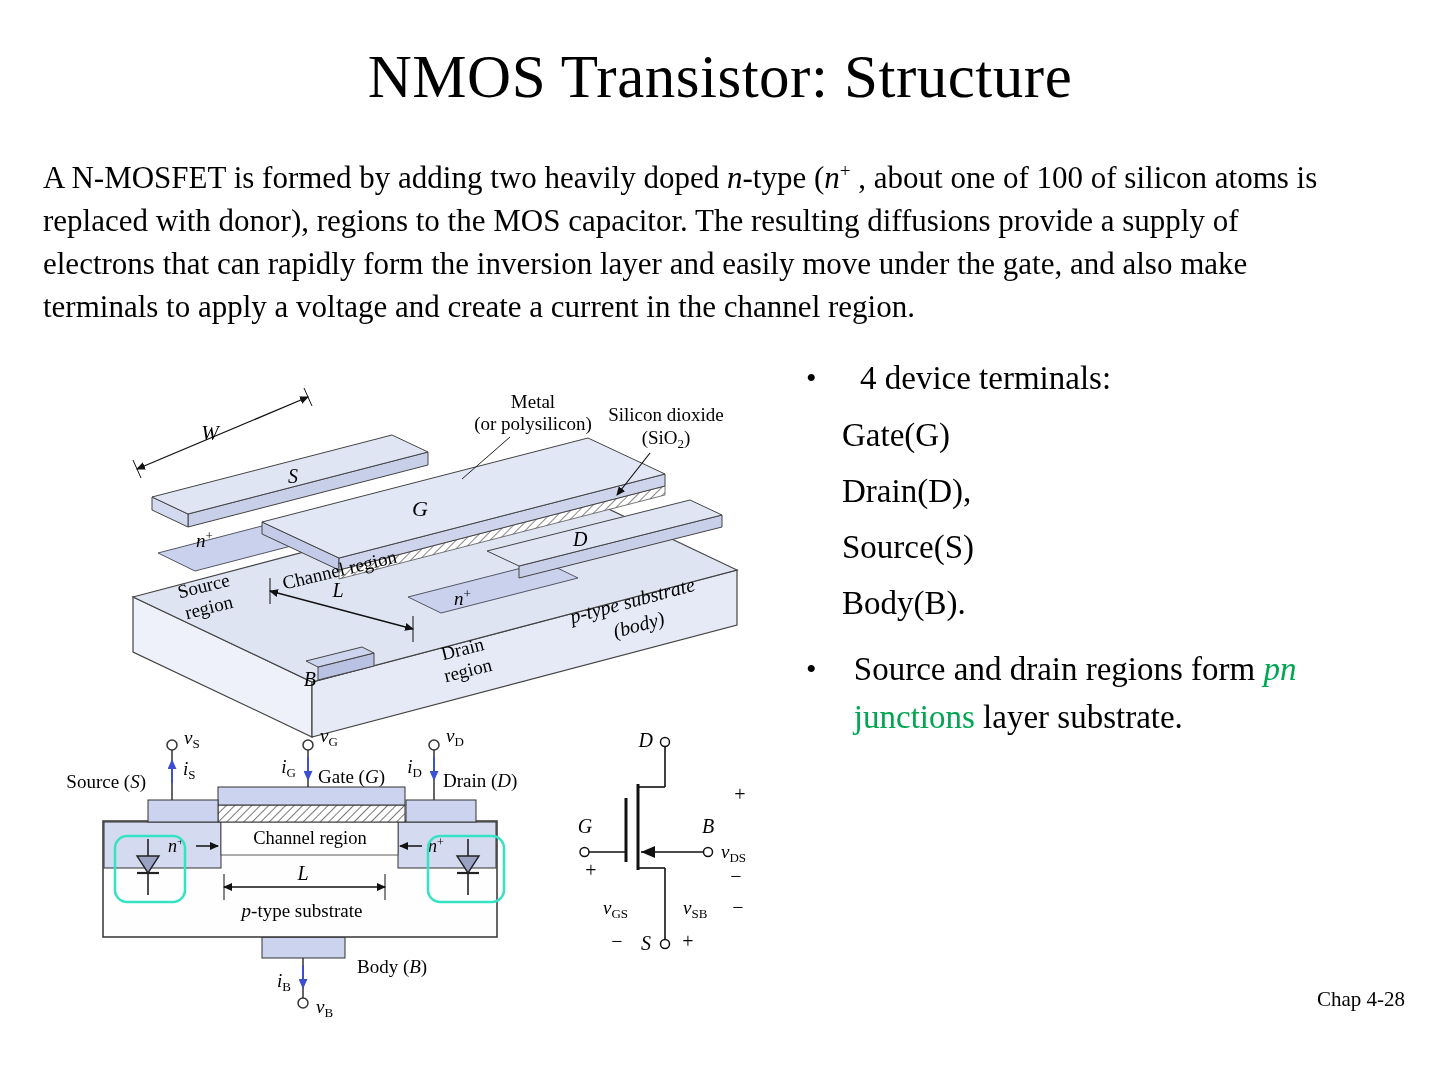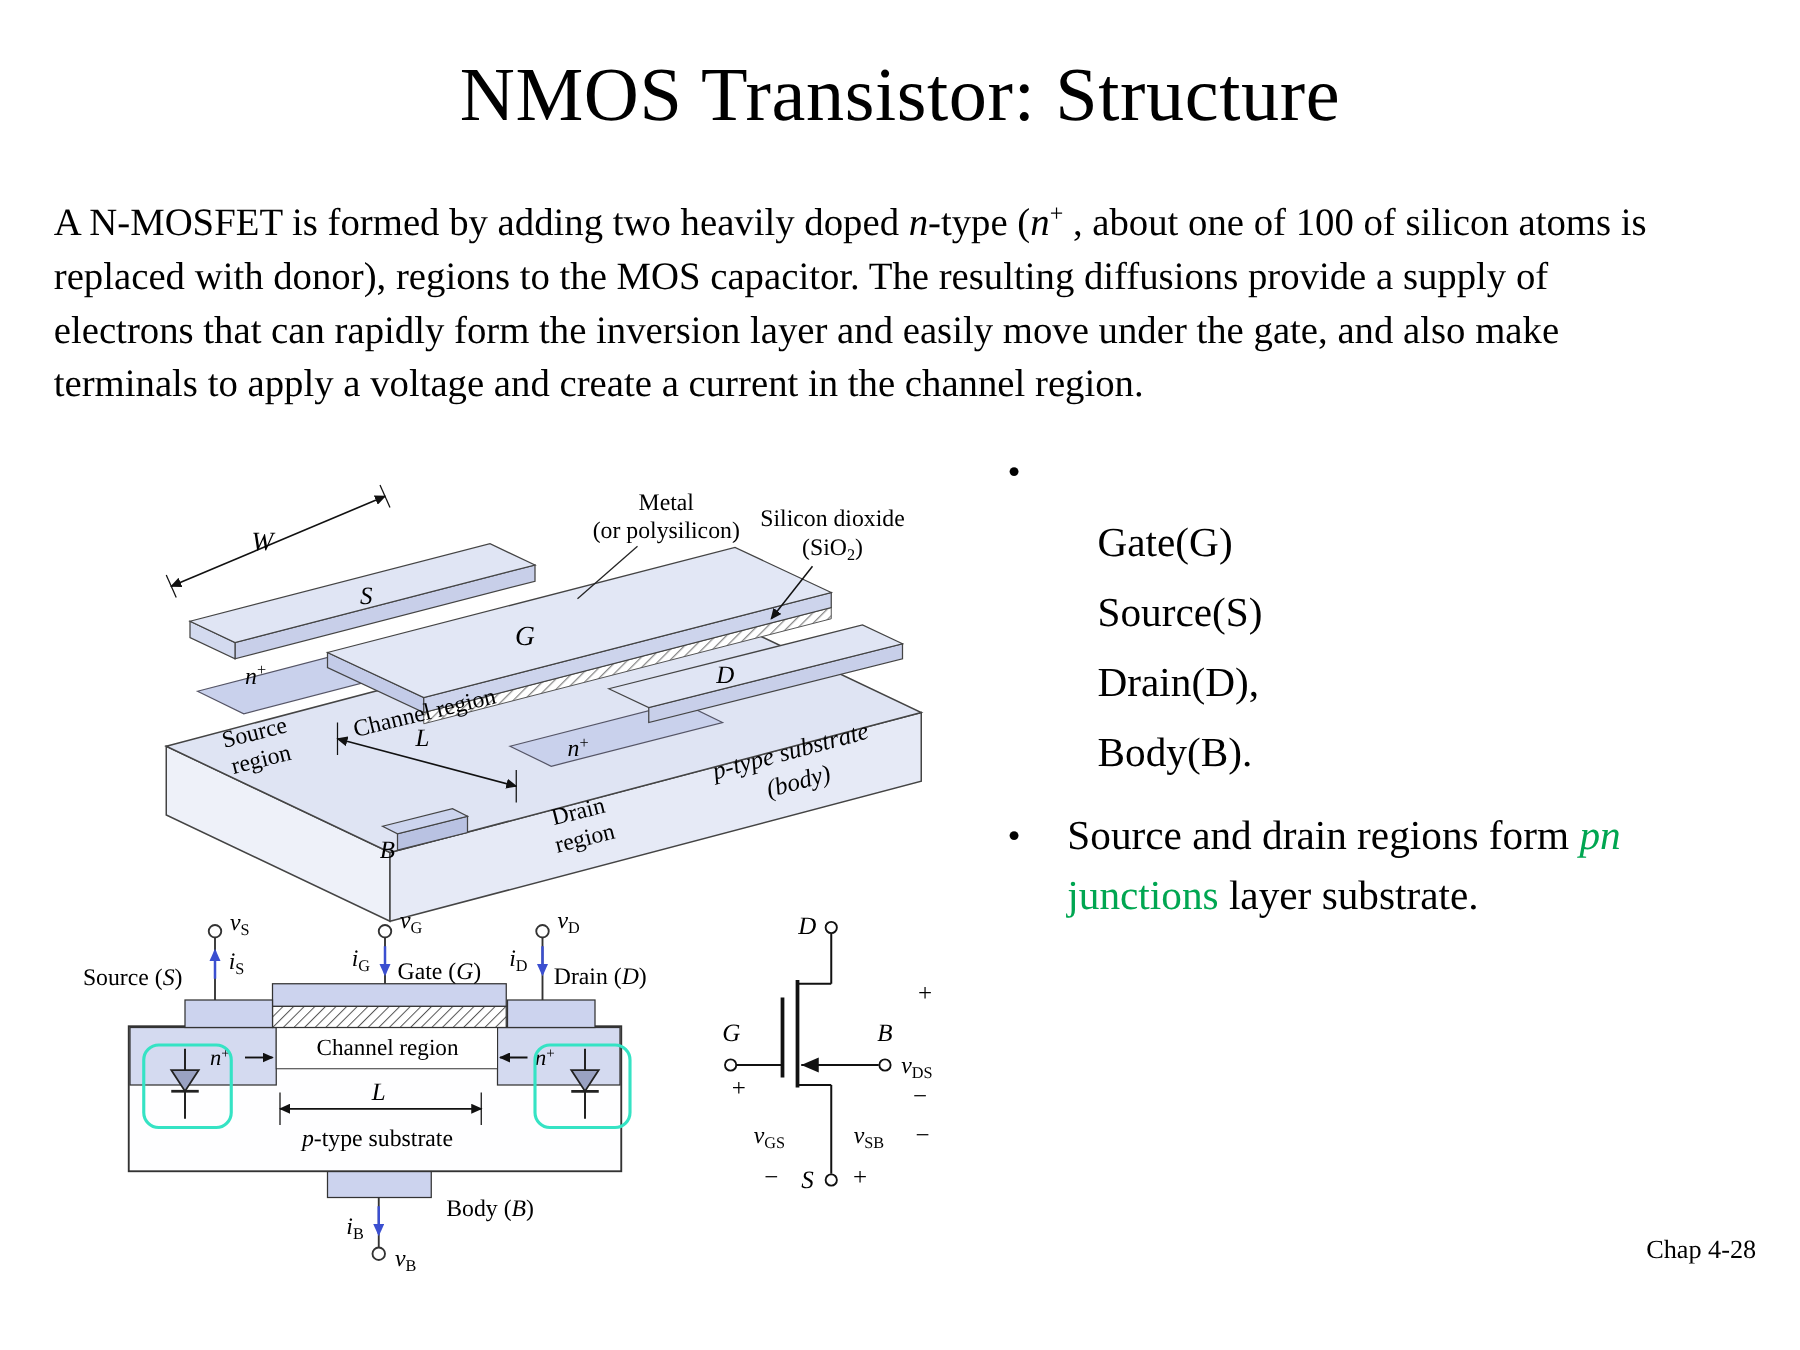--- a/index.html
+++ b/index.html
@@ -6,21 +6,21 @@
   html,body{background:#fff}
   .slide{position:relative;width:1440px;height:1028px;background:#ffffff;
          font-family:"Liberation Serif",serif;color:#000;overflow:hidden}
   .title{position:absolute;top:42px;left:0;width:100%;text-align:center;
          font-size:61px;font-weight:400;letter-spacing:0.5px}
   .intro{position:absolute;top:156px;left:43px;width:1300px;font-size:31px;line-height:43px}
   .intro sup{font-size:62%;line-height:0}
   .bullets{position:absolute;left:806px;top:357px;width:610px;font-size:33px}
   .brow{display:flex;line-height:42px;margin-bottom:8px}
   .bmark{width:22px;margin-right:32px;font-size:30px}
-  .bsub{margin-left:72px}
+  .bsub{margin-left:36px}
   .bsub div{line-height:56px}
   .b2{margin-top:14px;line-height:48px}
   .b2 .btext{line-height:48px}
   .green{color:#00A651}
   .footer{position:absolute;bottom:16px;font-size:21px}
   .footer-left{left:30px}
   .footer-right{right:35px}
   svg{position:absolute}
   svg text{font-family:"Liberation Serif",serif;fill:#000}
   .svg3d{left:110px;top:385px}
@@ -227,25 +227,26 @@
     <text x="161" y="153" font-size="20" text-anchor="middle">−</text>
 
     <text x="28" y="184" font-size="19"><tspan font-style="italic">v</tspan><tspan font-size="13" dy="4">GS</tspan></text>
     <text x="108" y="184" font-size="19"><tspan font-style="italic">v</tspan><tspan font-size="13" dy="4">SB</tspan></text>
     <text x="146" y="128" font-size="19"><tspan font-style="italic">v</tspan><tspan font-size="13" dy="4">DS</tspan></text>
   </svg>
 
   <div class="bullets">
     <div class="brow">
       <span class="bmark">•</span>
+      <span class="btext">4 device terminals:</span>
     </div>
     <div class="bsub">
       <div>Gate(G)</div>
+      <div>Drain(D),</div>
       <div>Source(S)</div>
-      <div>Drain(D),</div>
       <div>Body(B).</div>
     </div>
     <div class="brow b2">
       <span class="bmark">•</span>
       <span class="btext"><span>Source and drain regions form </span><span class="green"><i>pn</i><span> junctions</span></span><span> layer substrate.</span></span>
     </div>
   </div>
 
   <div class="footer footer-right">Chap 4-28</div>
 

